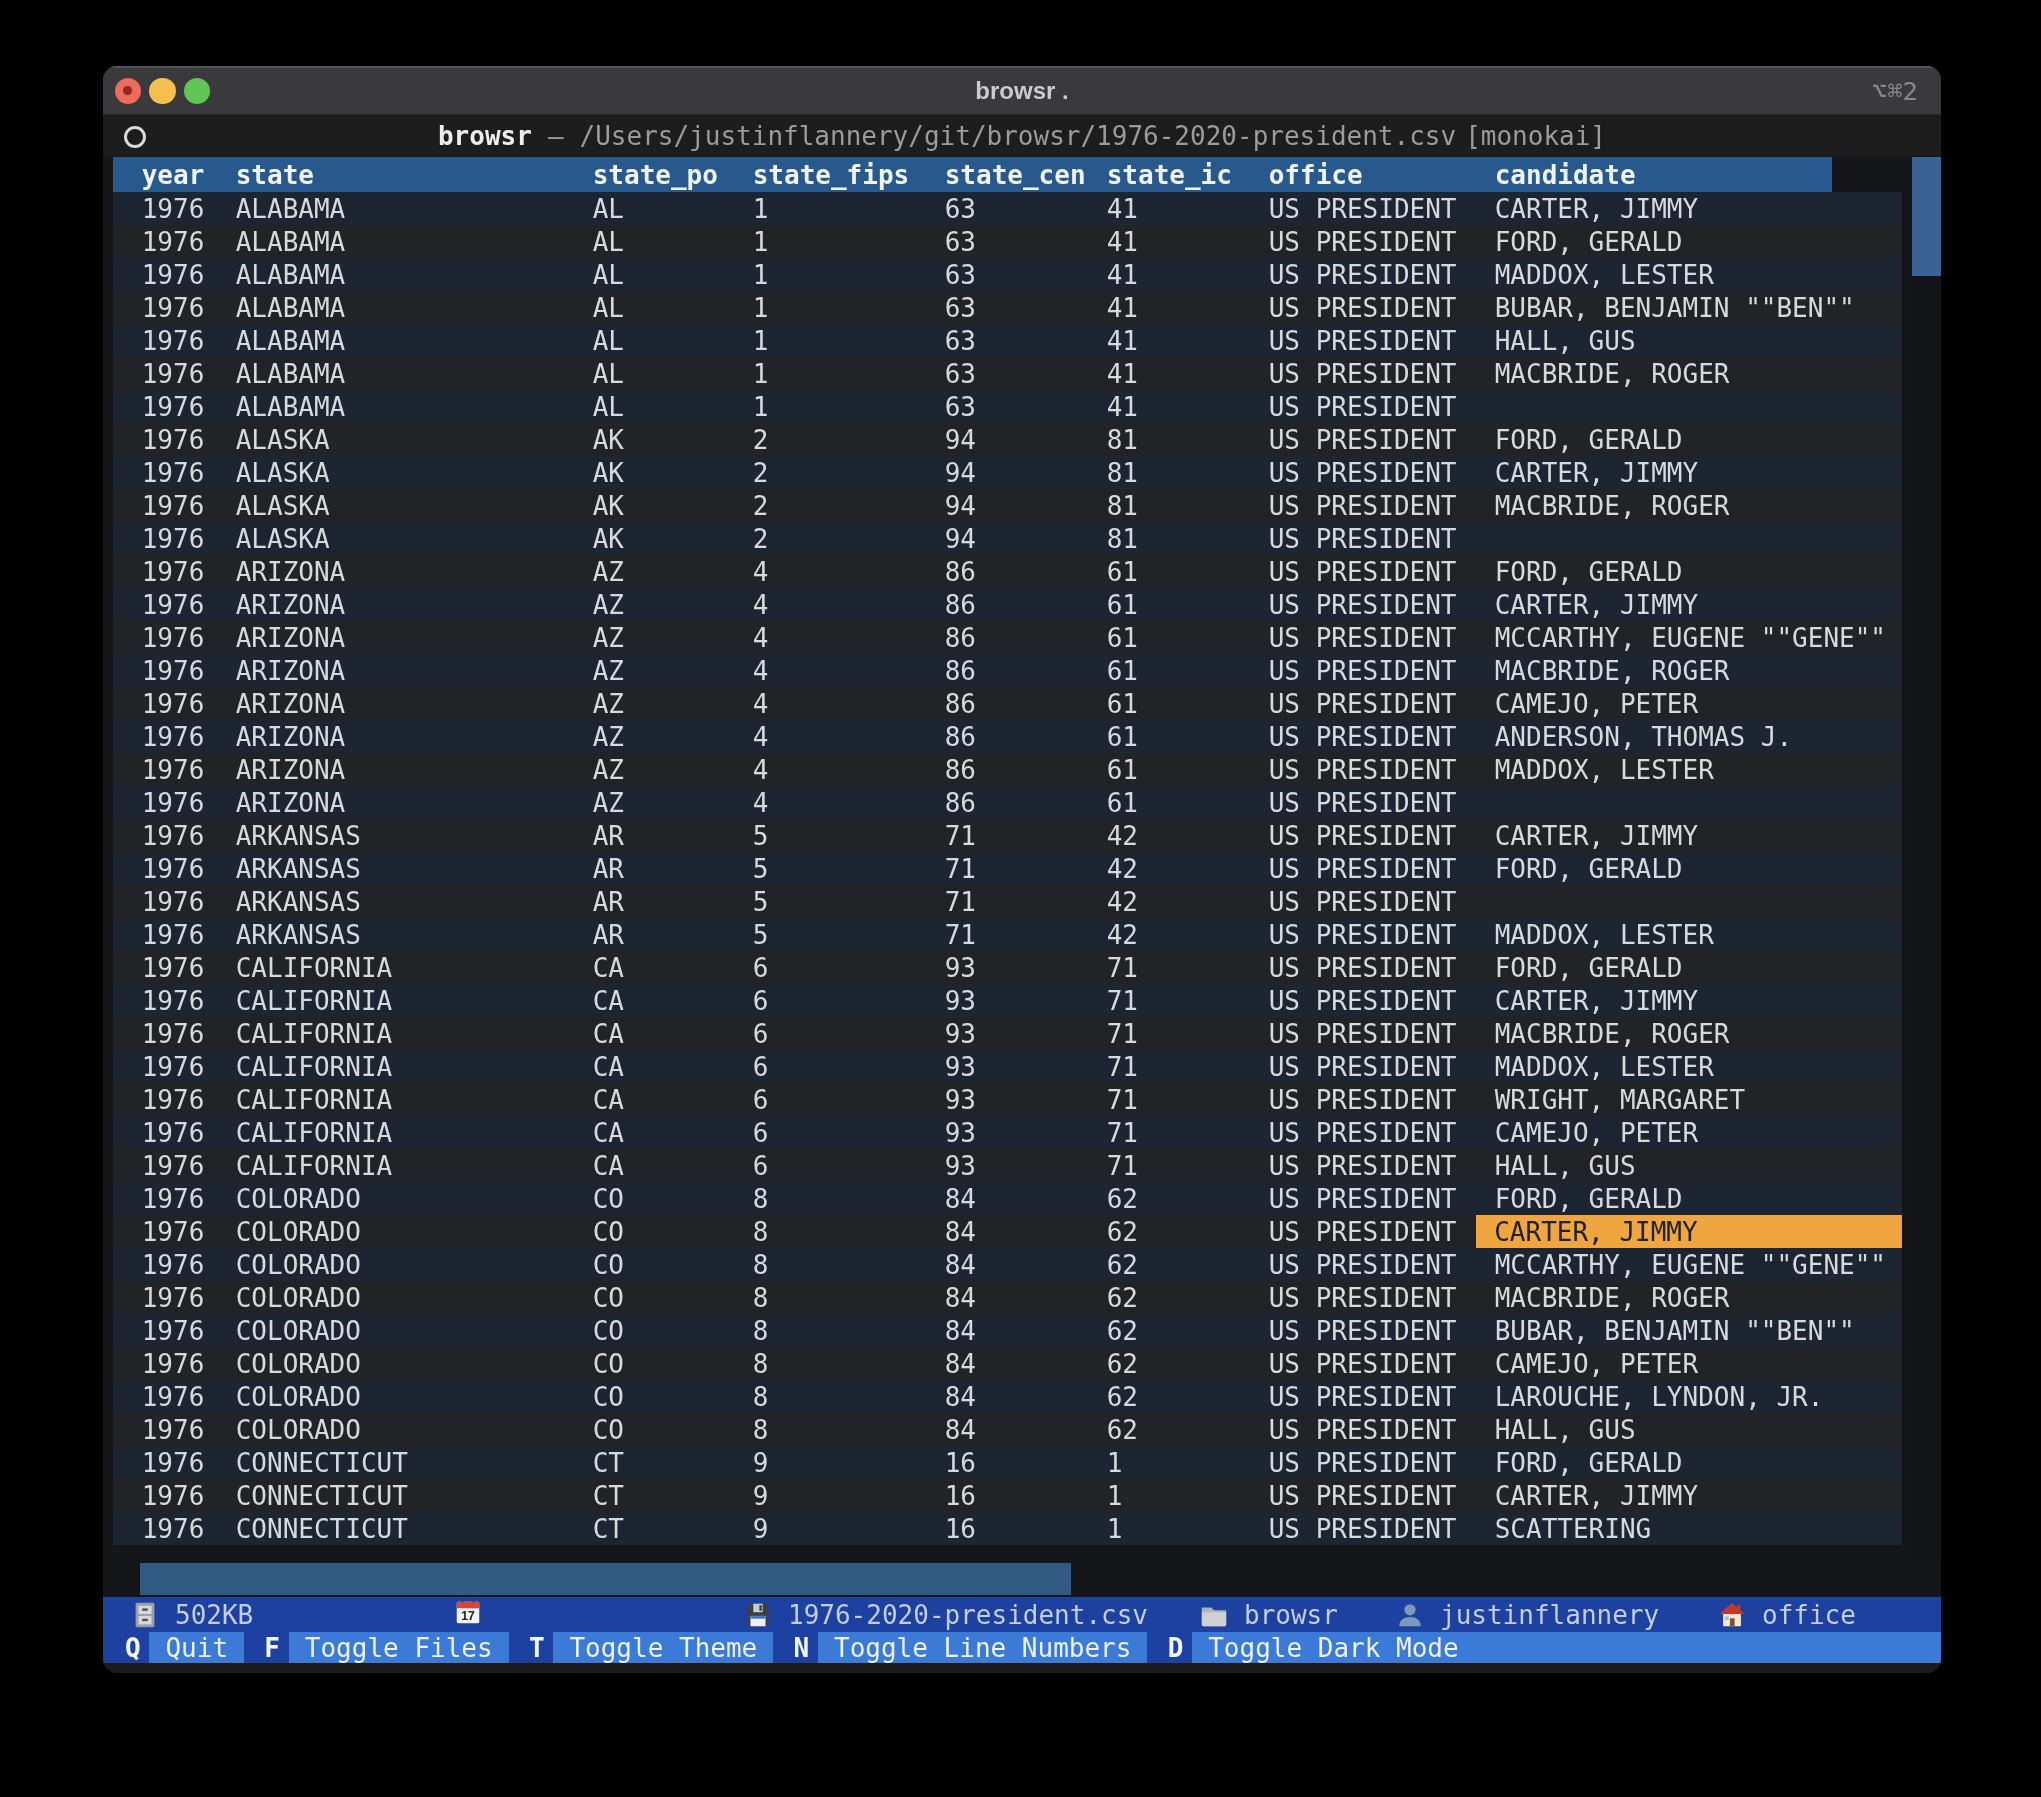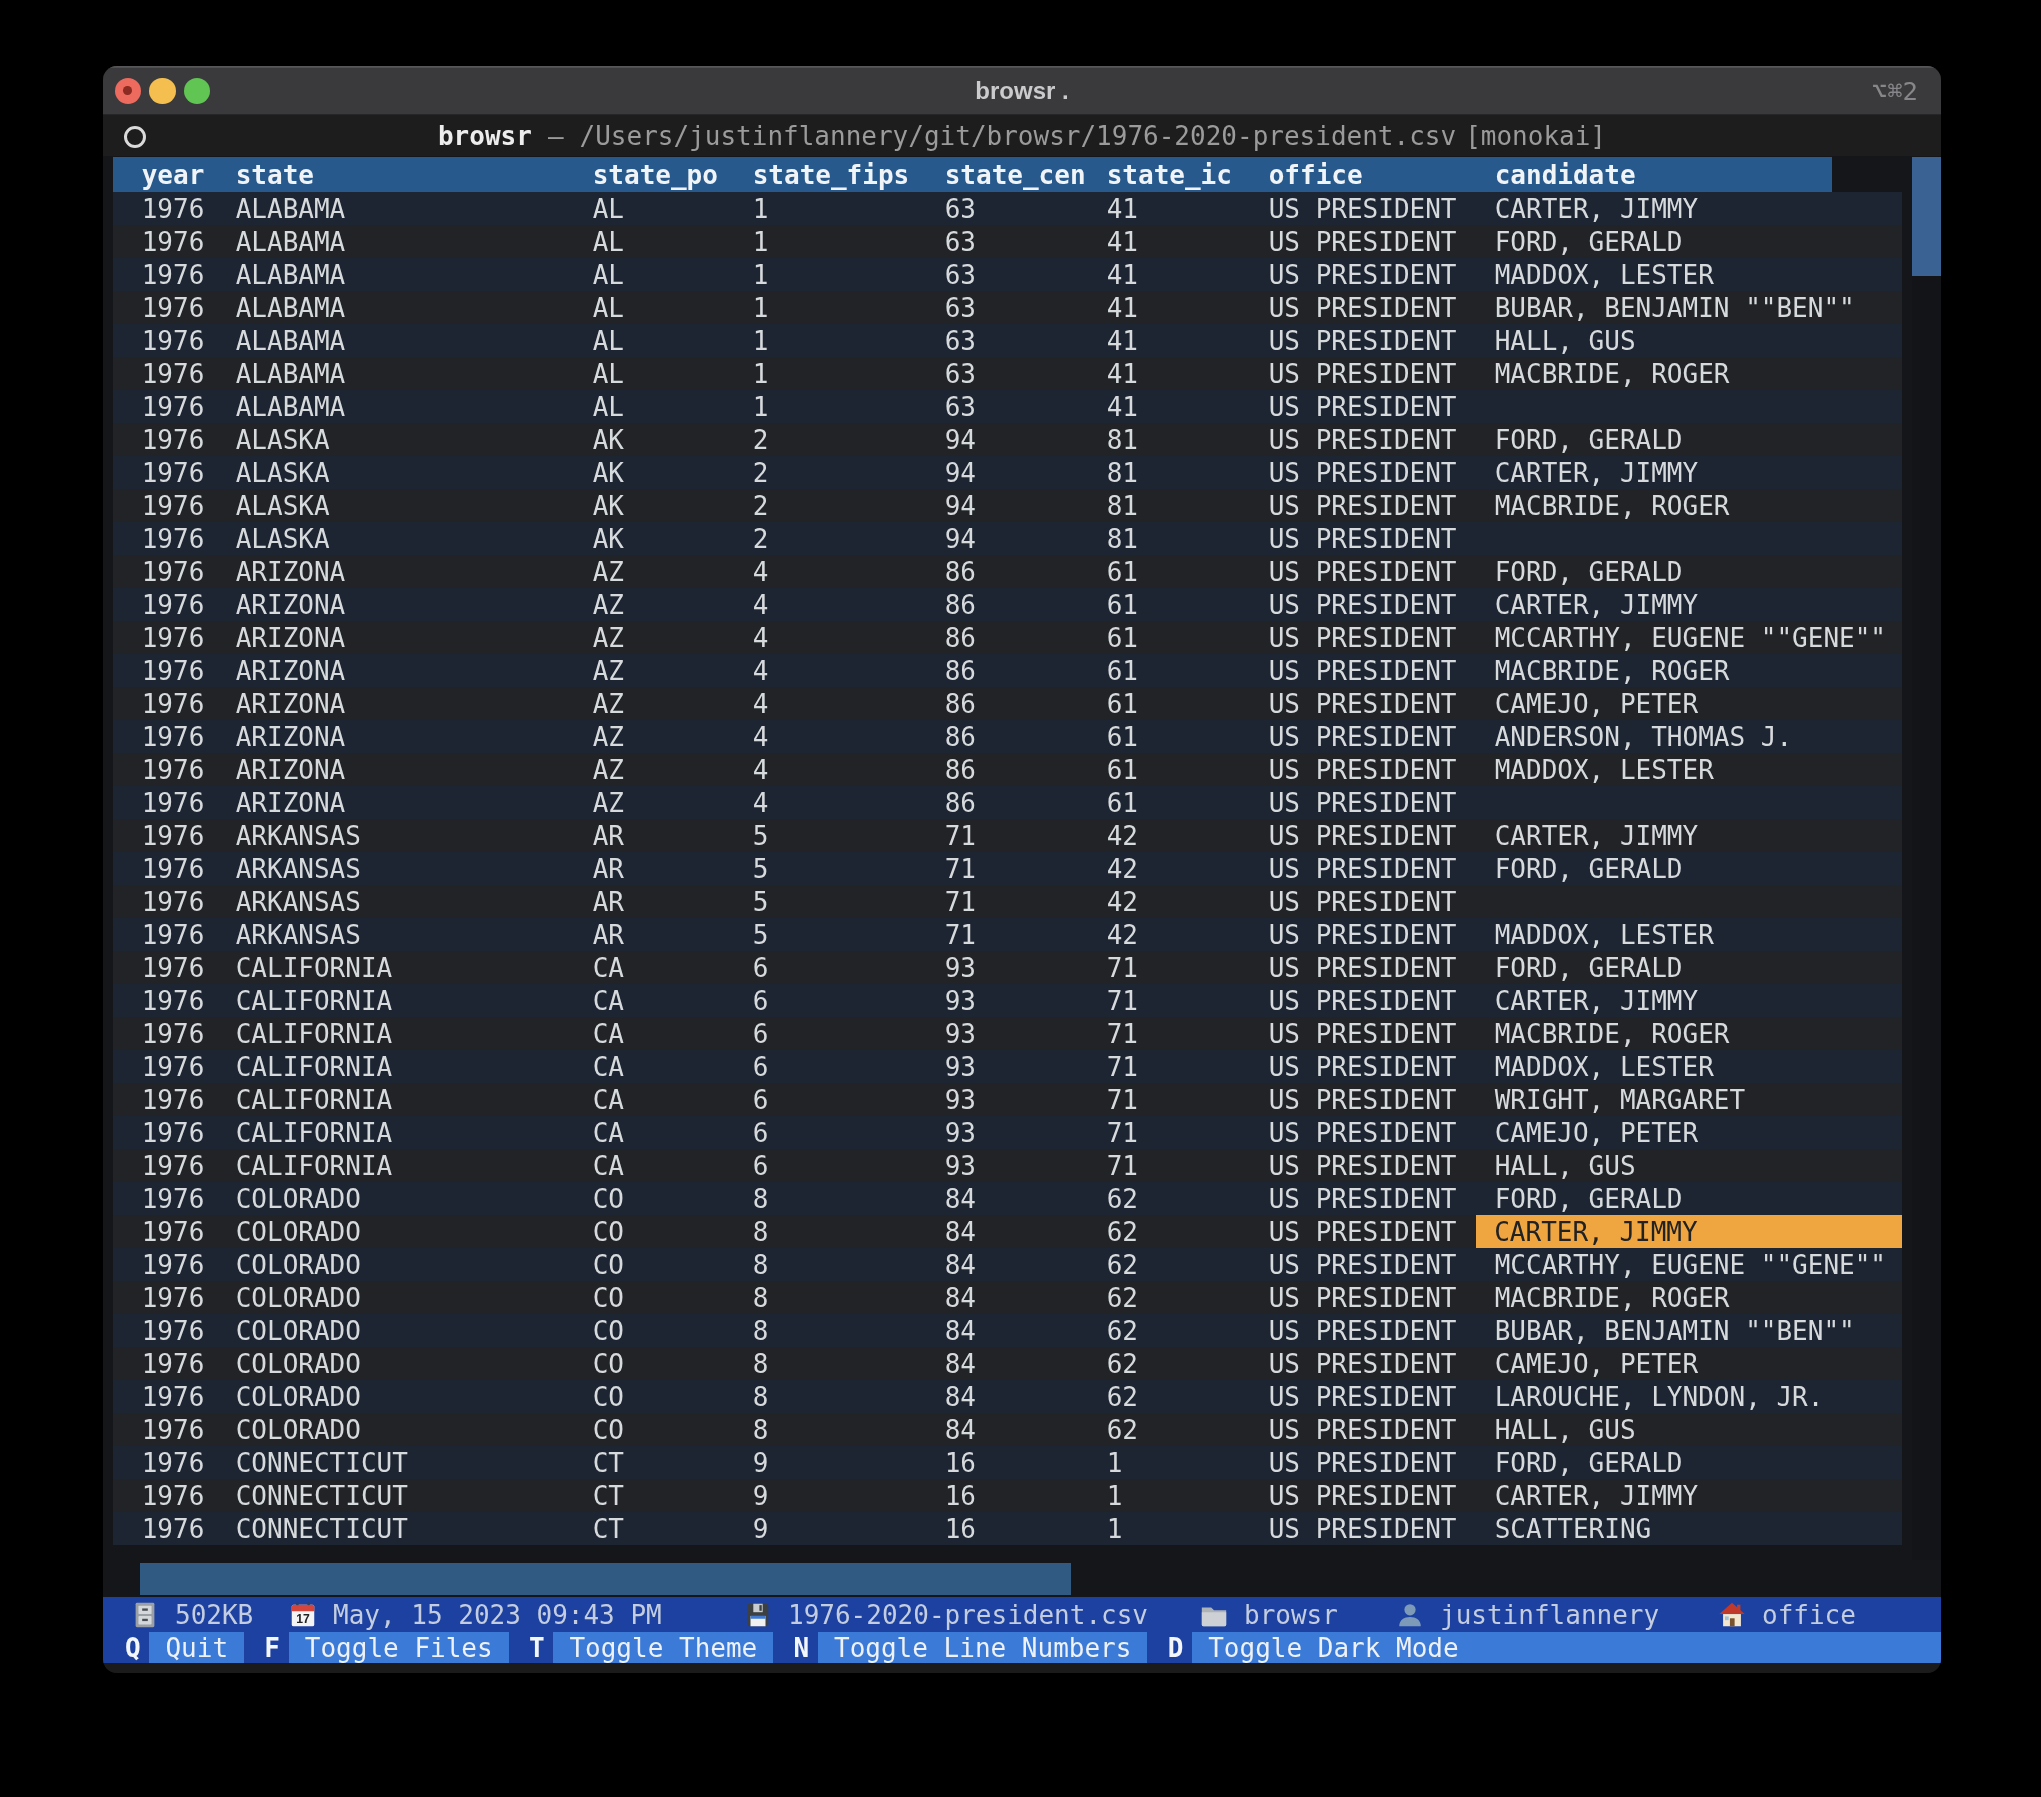--- a/index.html
+++ b/index.html
@@ -522,21 +522,21 @@
             <svg viewBox="0 0 32 32">
               <rect x="6" y="3" width="20" height="26" rx="1.5" fill="#9aa0a5"></rect>
               <rect x="9" y="6" width="14" height="9" rx="1" fill="#d4d8db"></rect>
               <rect x="9" y="17" width="14" height="9" rx="1" fill="#d4d8db"></rect>
               <rect x="13" y="9" width="6" height="2.5" fill="#4a4e52"></rect>
               <rect x="13" y="20" width="6" height="2.5" fill="#4a4e52"></rect>
             </svg>
           </span>
           <span class="st-text">502KB</span>
         </div>
-        <div class="st-seg" style="left: 185px;">
+        <div class="st-seg" style="left: 201px; flex-direction: column;">
           <span>
             <svg viewBox="0 0 32 32">
               <rect x="4" y="5" width="24" height="23" rx="2" fill="#f4f4f4"></rect>
               <path d="M4 7a2 2 0 0 1 2-2h20a2 2 0 0 1 2 2v5H4z" fill="#d6453c"></path>
               <circle cx="10" cy="4" r="1.6" fill="#30415c"></circle>
               <circle cx="22" cy="4" r="1.6" fill="#30415c"></circle>
               <text x="16" y="25" font-size="13" font-weight="bold" fill="#222" text-anchor="middle" font-family="sans-serif">17</text>
             </svg>
           </span>
           <span class="st-text">May, 15 2023 09:43 PM</span>

